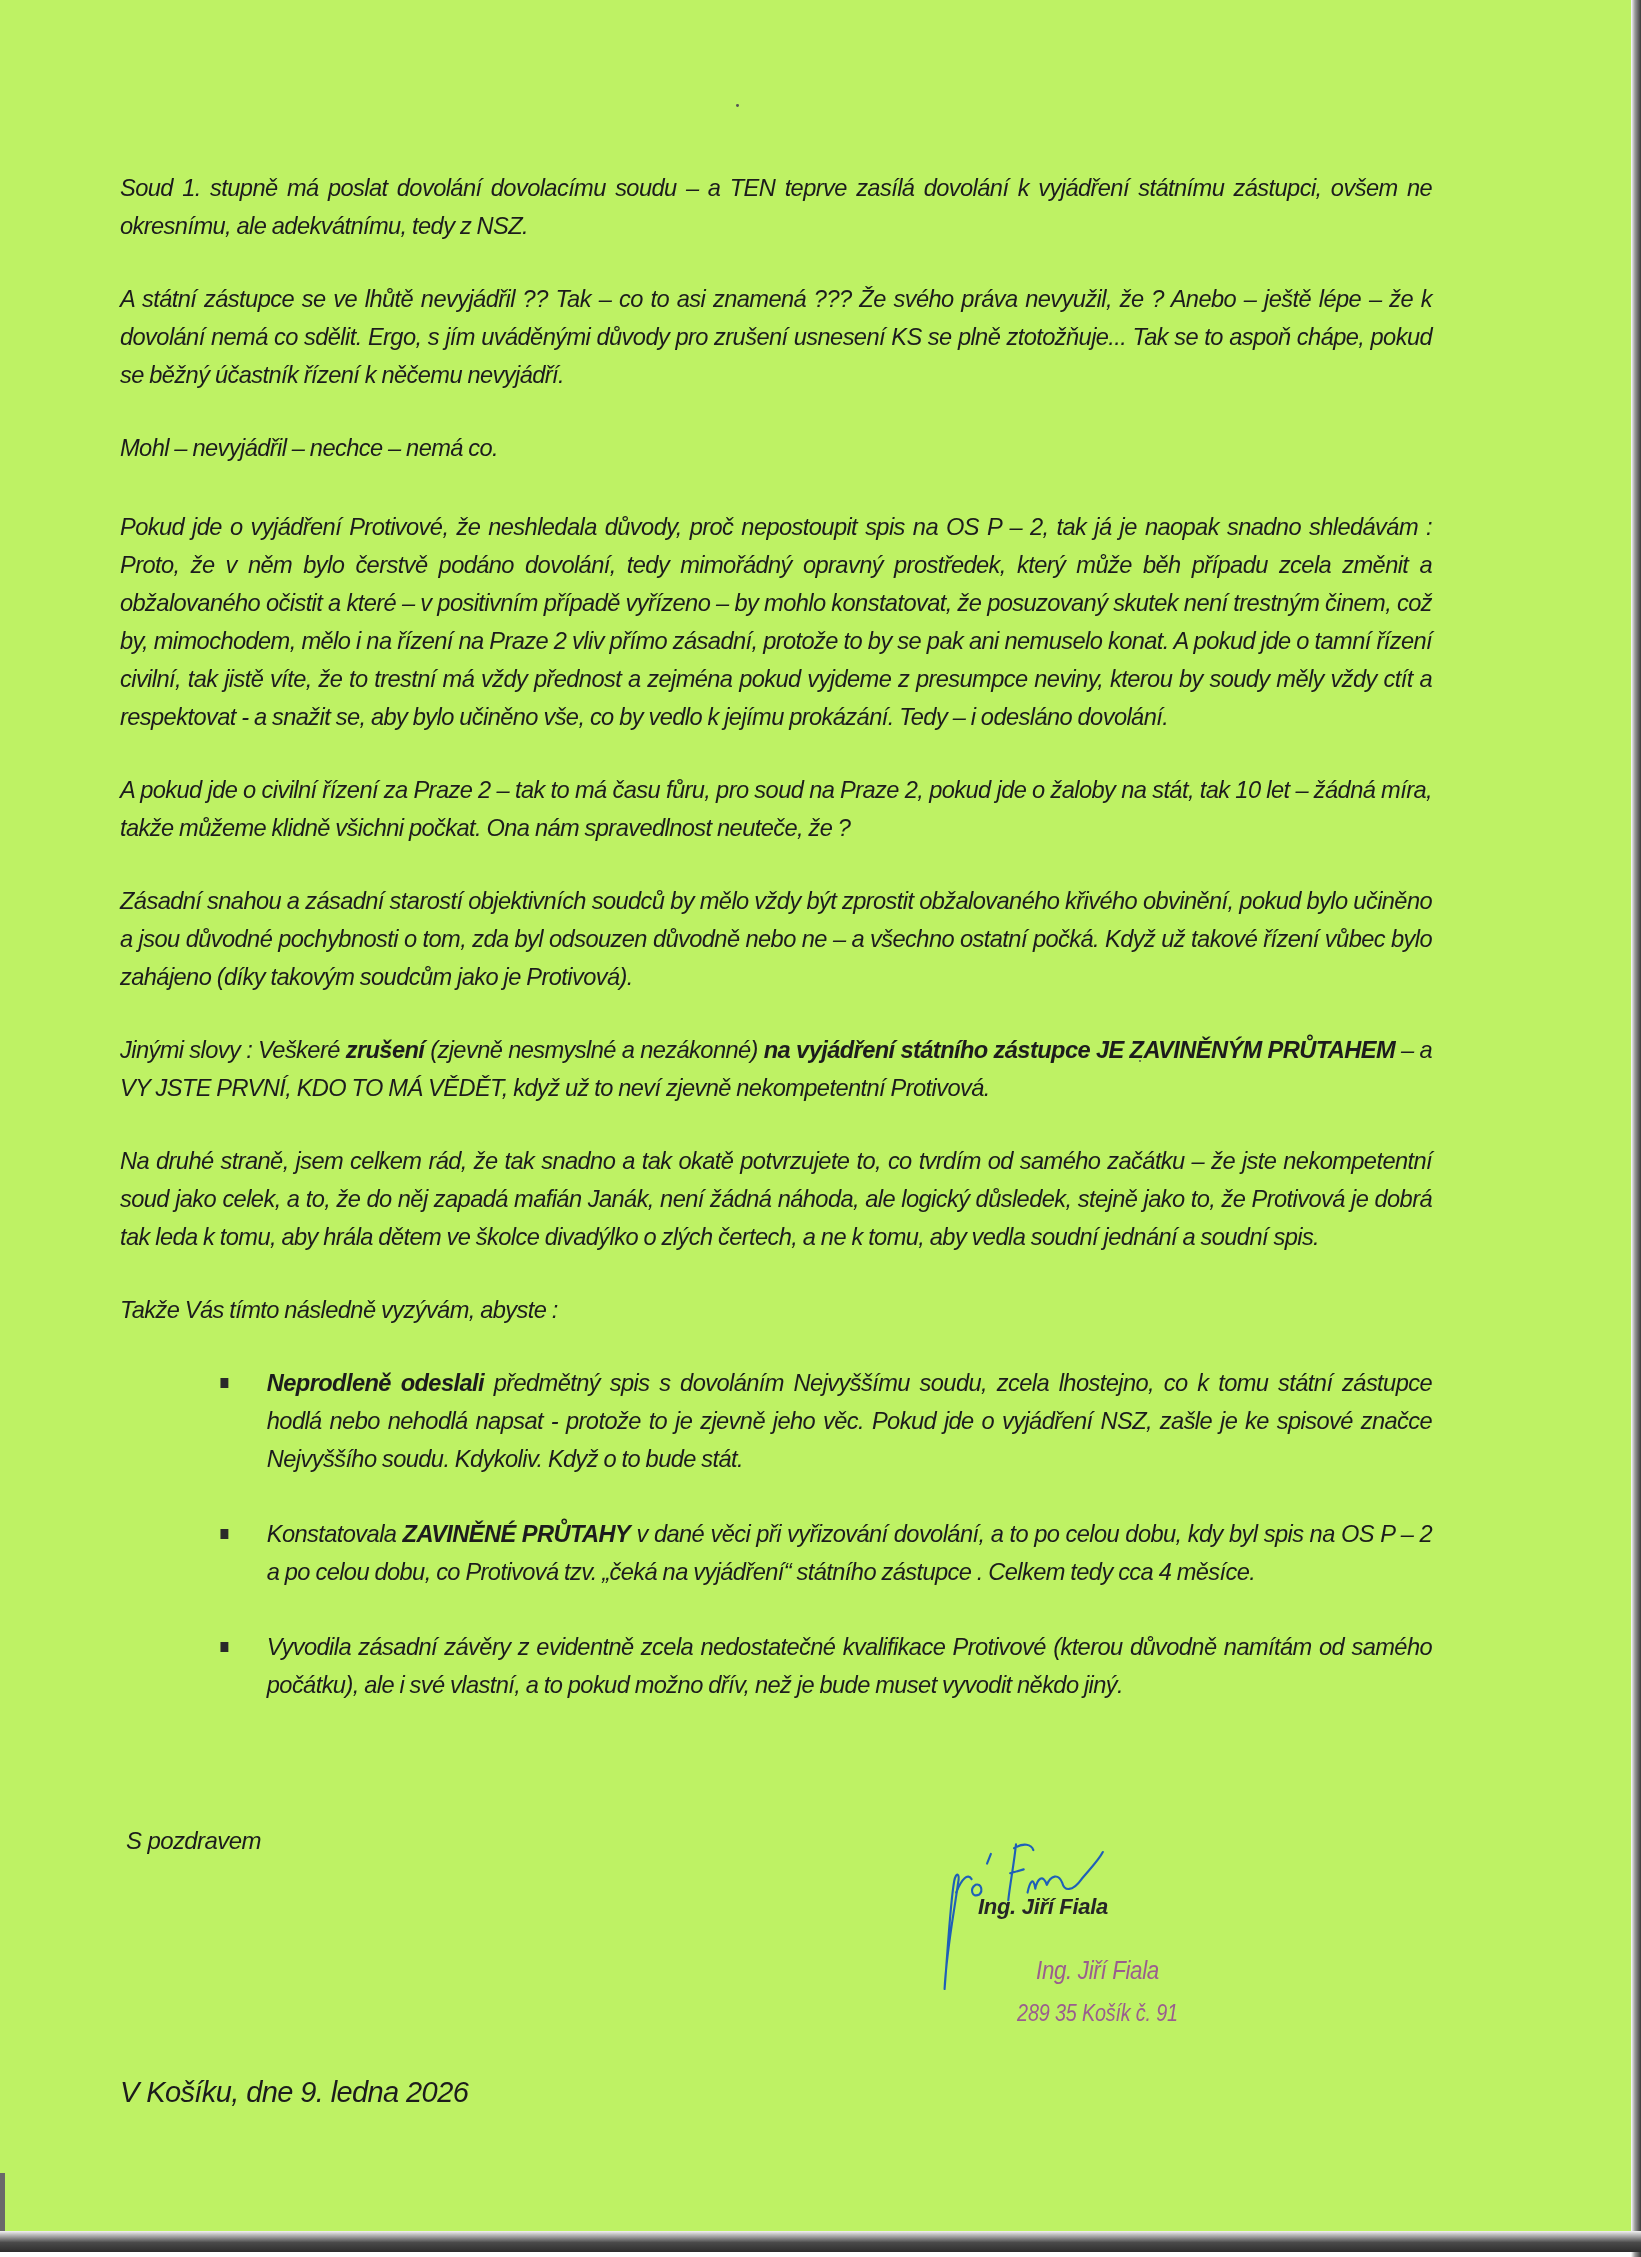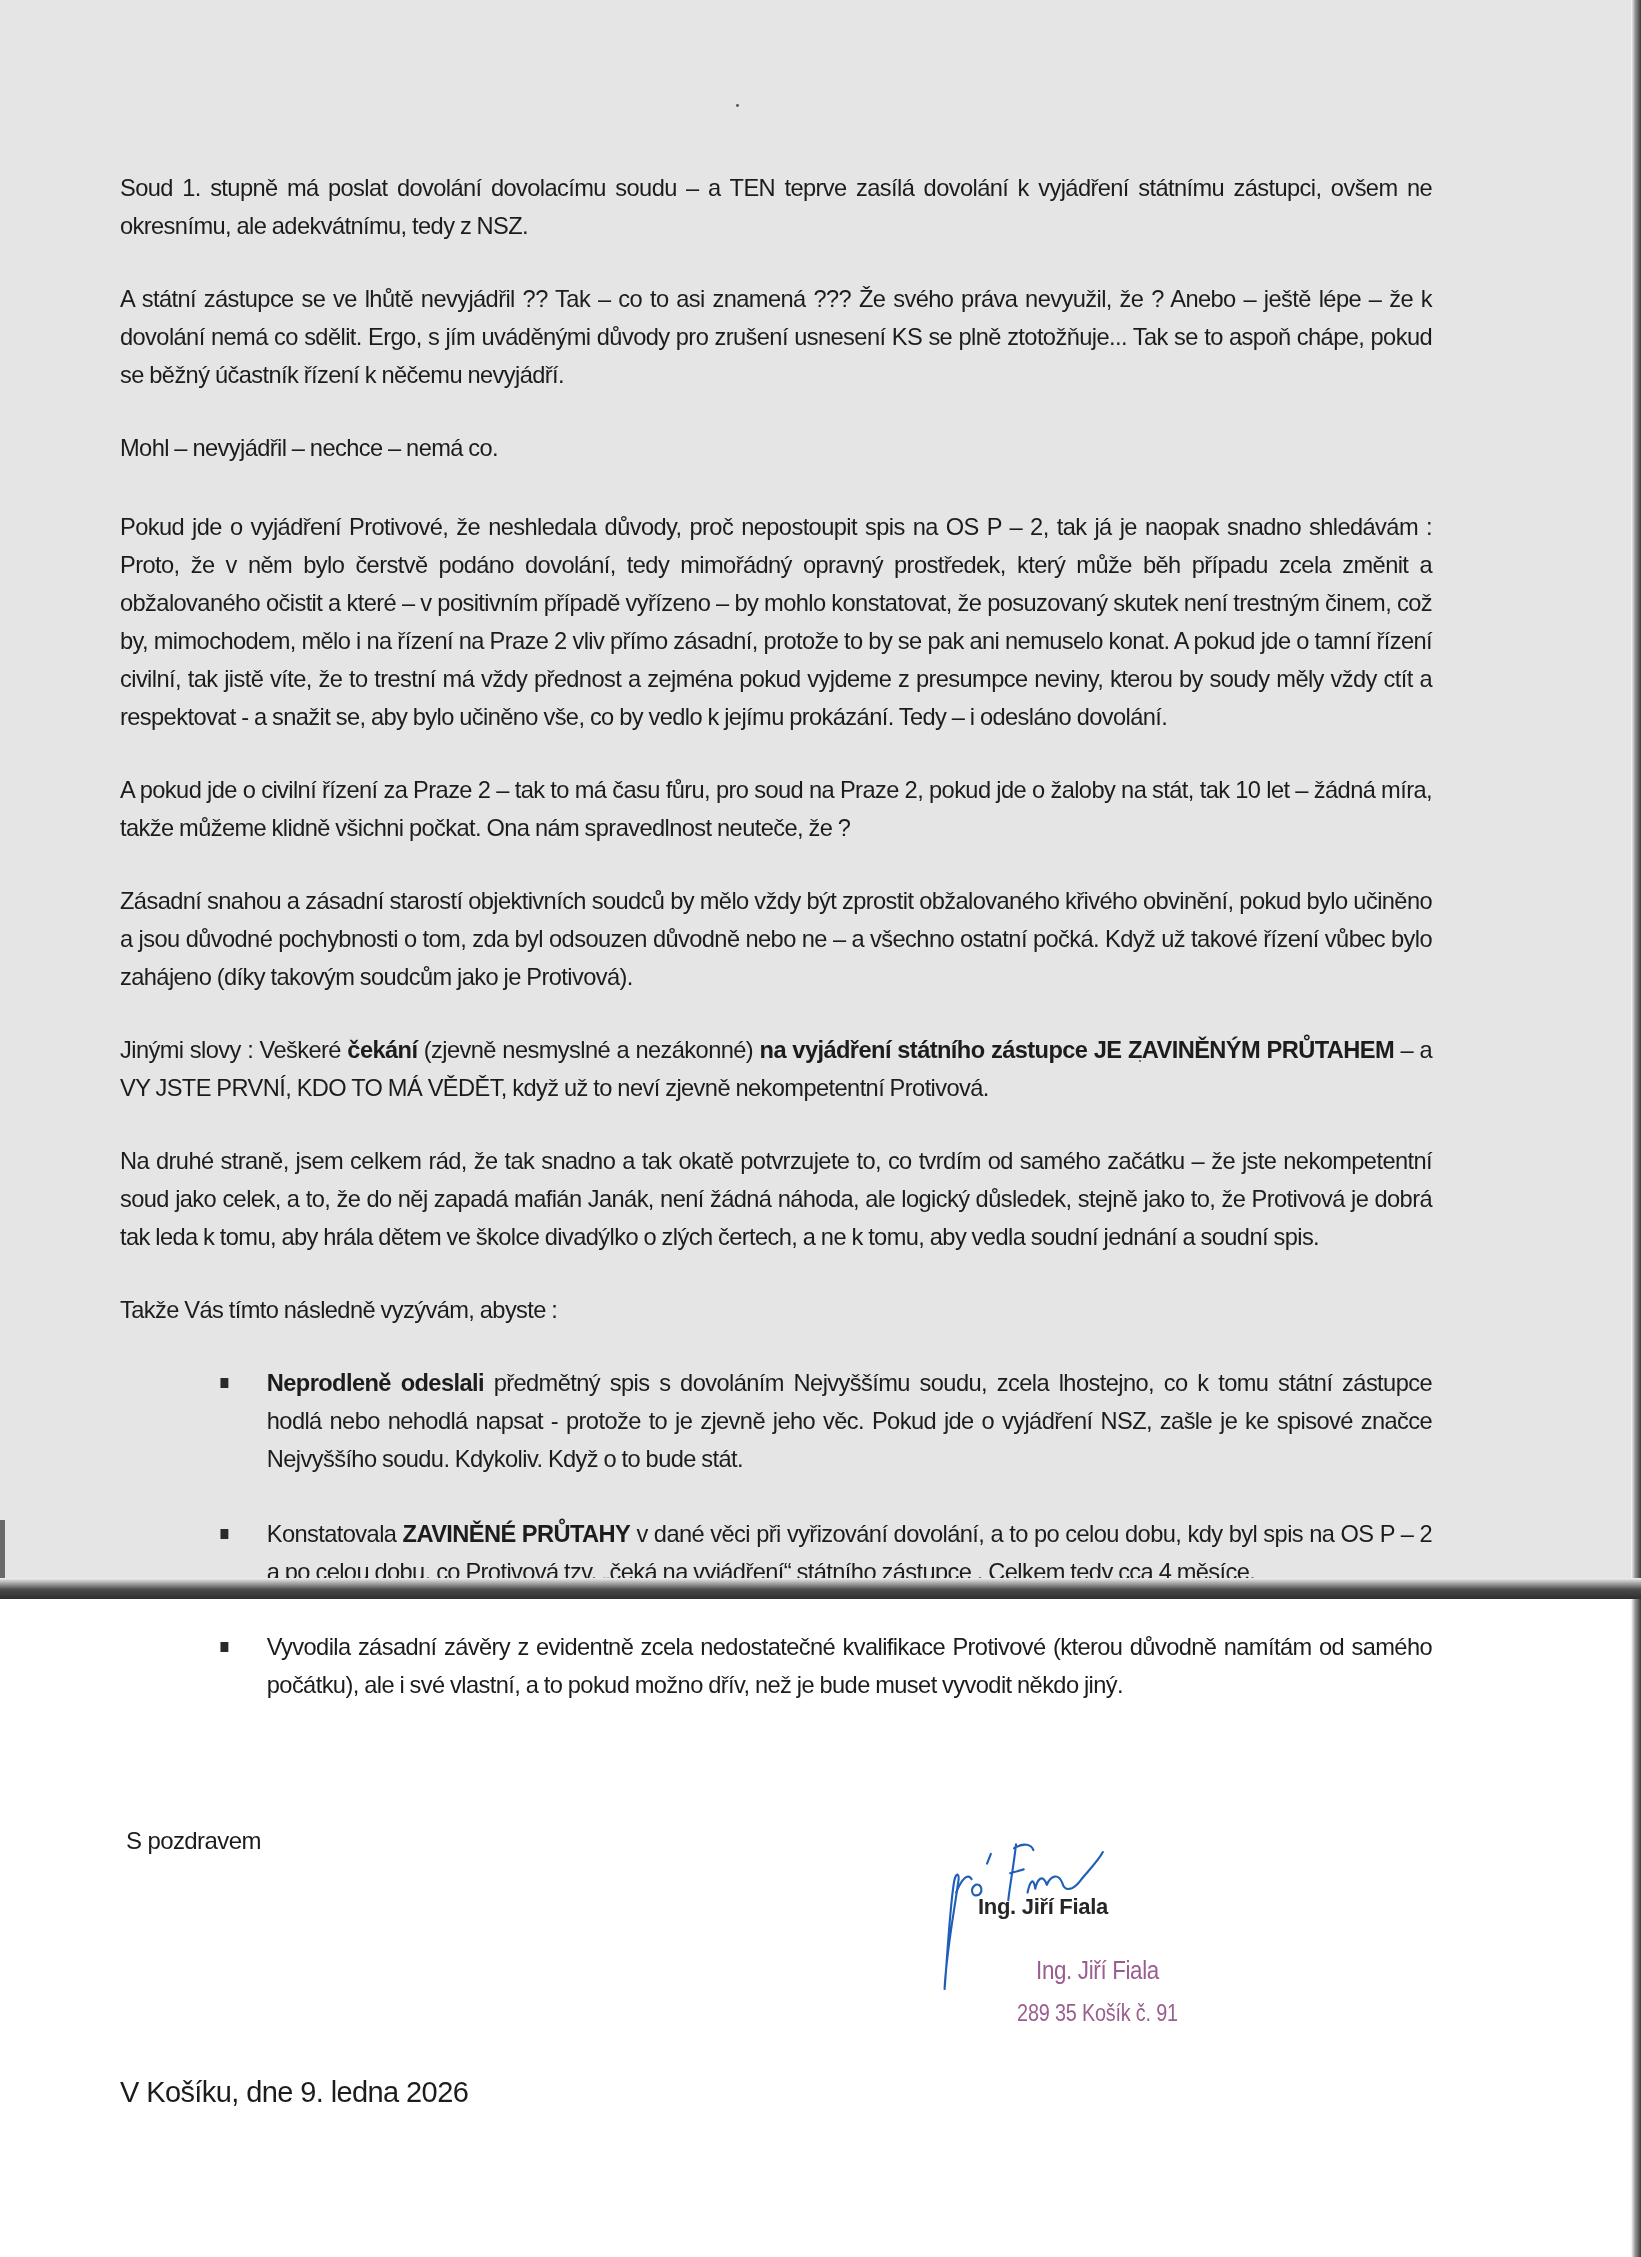--- a/index.html
+++ b/index.html
@@ -12,22 +12,23 @@
     height: 2257px;
     position: relative;
     overflow: hidden;
     font-family: "Liberation Sans", "DejaVu Sans", sans-serif;
     color: #1c1c1c;
   }
   .page {
     position: absolute;
     left: 0; top: 0;
     width: 1641px;
-    height: 1599px;
-    background: #e5e5e5;
+    height: 2252px;
+    background: #bef264;
+    font-style: italic;
   }
   .scan-edge-right {
     position: absolute;
     right: 0; top: 0;
     width: 9.7px;
     height: 2257px;
     background: linear-gradient(to right, #ffffff 0%, #9a9a9a 40%, #3a3a3a 100%);
   }
   .scan-edge-bottom {
     position: absolute;
@@ -148,21 +149,21 @@
 
   <div class="body-text">
     <div id="paragraphs-container">
 
       <p class="para"><span>Soud 1. stupně má poslat dovolání dovolacímu soudu – a TEN teprve zasílá dovolání k vyjádření státnímu zástupci, ovšem ne okresnímu, ale adekvátnímu, tedy z NSZ.</span></p>
       <p class="para"><span>A státní zástupce se ve lhůtě nevyjádřil ?? Tak – co to asi znamená ???  Že svého práva nevyužil, že ? Anebo – ještě lépe – že k dovolání nemá co sdělit. Ergo, s jím uváděnými důvody pro zrušení usnesení KS se plně ztotožňuje...  Tak se to aspoň chápe, pokud se běžný účastník řízení k něčemu nevyjádří.</span></p>
       <p class="para single"><span>Mohl – nevyjádřil – nechce – nemá co.</span></p>
       <p class="para"><span>Pokud jde o vyjádření Protivové, že neshledala důvody, proč nepostoupit spis na OS P – 2, tak já je naopak snadno shledávám : Proto, že v něm bylo čerstvě podáno dovolání, tedy mimořádný opravný prostředek, který může běh případu zcela změnit a obžalovaného očistit a které – v positivním případě vyřízeno – by mohlo konstatovat, že posuzovaný skutek není trestným činem, což by, mimochodem,  mělo i na řízení na Praze 2 vliv přímo zásadní, protože to by se pak ani nemuselo konat. A pokud jde o tamní řízení civilní, tak jistě víte, že to trestní má vždy přednost a zejména pokud vyjdeme z presumpce neviny, kterou by soudy měly vždy ctít a respektovat - a snažit se, aby bylo učiněno vše, co by vedlo k jejímu prokázání. Tedy – i odesláno dovolání.</span></p>
       <p class="para"><span>A pokud jde o civilní řízení za Praze 2 – tak to má času fůru, pro soud na Praze 2, pokud jde o žaloby na stát, tak 10 let – žádná míra, takže můžeme klidně všichni počkat. Ona nám spravedlnost neuteče, že ?</span></p>
       <p class="para"><span>Zásadní snahou a zásadní starostí objektivních soudců by mělo vždy být zprostit obžalovaného křivého obvinění, pokud bylo učiněno a jsou důvodné pochybnosti o tom, zda byl odsouzen důvodně nebo ne – a všechno ostatní počká. Když už takové řízení vůbec bylo zahájeno (díky takovým soudcům jako je Protivová).</span></p>
-      <p class="para"><span>Jinými slovy : Veškeré </span><span class="b">čekání</span><span> (zjevně nesmyslné a nezákonné) </span><span class="b">na vyjádření státního zástupce JE ZAVINĚNÝM PRŮTAHEM</span><span> – a  VY JSTE PRVNÍ, KDO TO MÁ VĚDĚT, když už to neví zjevně nekompetentní Protivová.</span></p>
+      <p class="para"><span>Jinými slovy : Veškeré </span><span class="b">zrušení</span><span> (zjevně nesmyslné a nezákonné) </span><span class="b">na vyjádření státního zástupce JE ZAVINĚNÝM PRŮTAHEM</span><span> – a  VY JSTE PRVNÍ, KDO TO MÁ VĚDĚT, když už to neví zjevně nekompetentní Protivová.</span></p>
       <p class="para"><span>Na druhé straně, jsem celkem rád, že tak snadno a tak okatě potvrzujete to, co tvrdím od samého začátku – že jste nekompetentní soud jako celek, a to, že do něj zapadá mafián Janák, není žádná náhoda, ale logický důsledek, stejně jako to,  že Protivová je dobrá tak leda k tomu, aby hrála dětem ve školce divadýlko o zlých čertech, a ne k tomu, aby vedla soudní jednání a soudní spis.</span></p>
       <p class="para"><span>Takže Vás tímto následně vyzývám, abyste :</span></p>
     </div>
 
     <ul class="bullets">
       <li>
         <span class="bullet-mark"></span>
         <span class="bullet-text"><span class="b">Neprodleně odeslali</span><span> předmětný spis s dovoláním Nejvyššímu soudu, zcela lhostejno, co k tomu státní zástupce hodlá nebo nehodlá napsat  - protože to je zjevně jeho věc. Pokud jde o vyjádření NSZ, zašle je ke spisové značce Nejvyššího soudu.  Kdykoliv. Když o to bude stát.</span></span>
       </li>
       <li>

